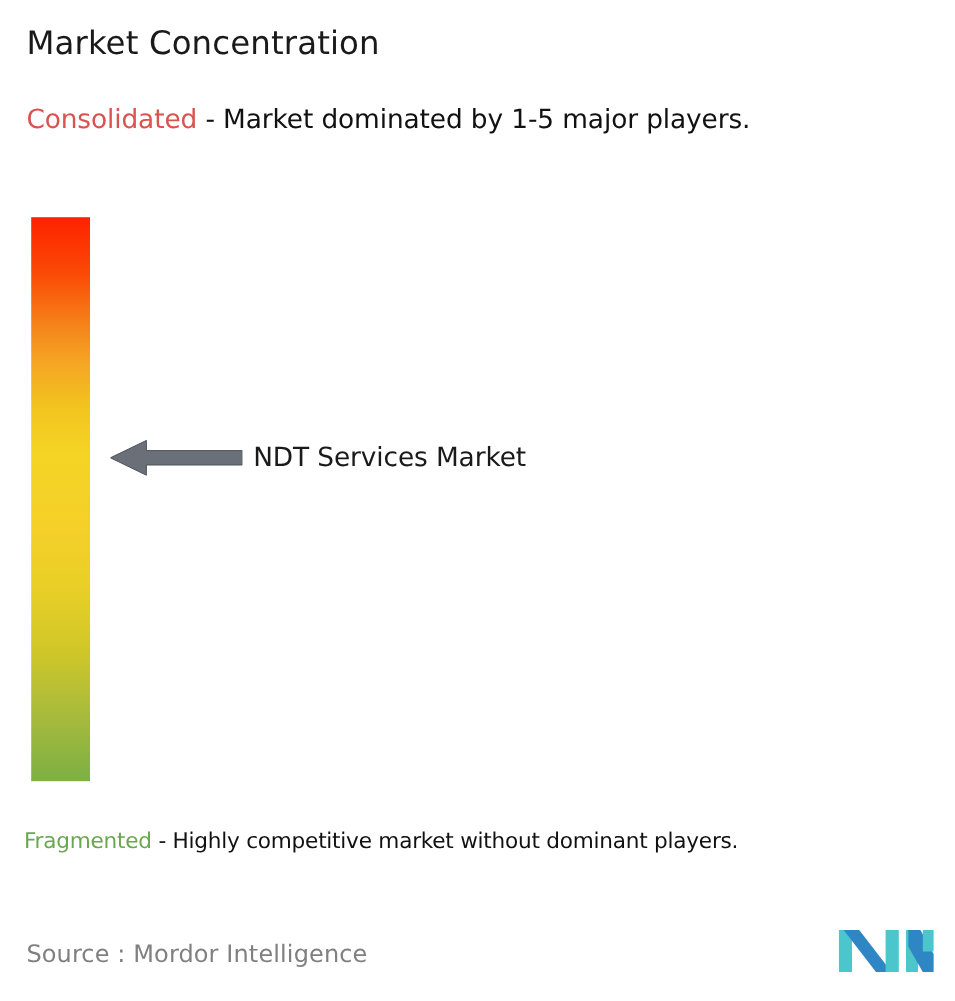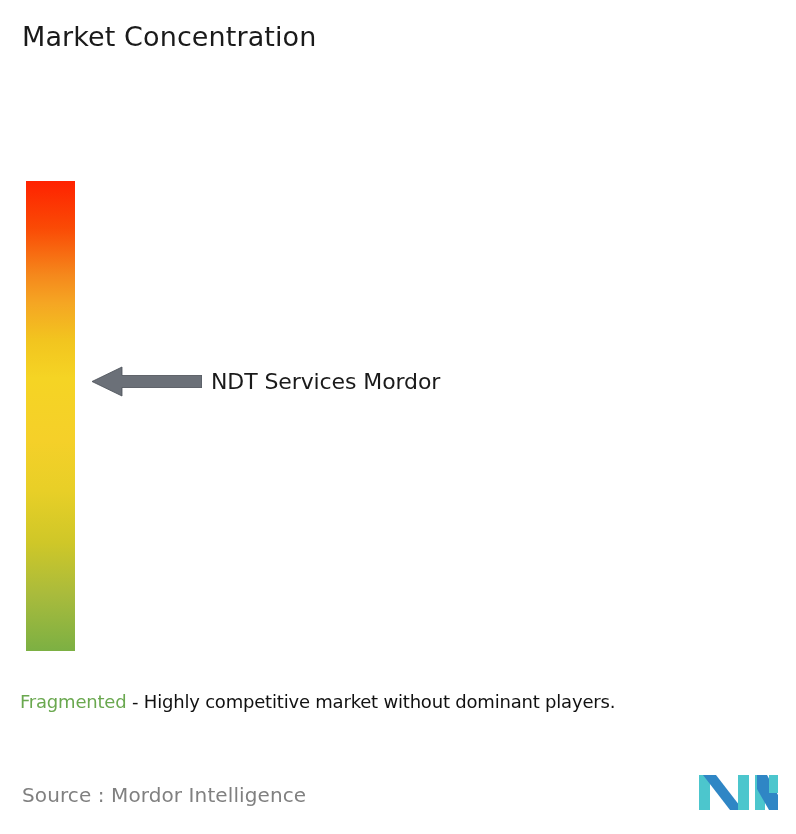--- a/index.html
+++ b/index.html
@@ -133,30 +133,33 @@
   }
   .logo svg { display: block; }
 </style>
 </head>
 <body>
 
 <div id="infographic">
 
   <div class="title">Market Concentration</div>
 
+  <div class="desc-top">
+    <span class="kw-consolidated">Consolidated</span><span>  - Market dominated by 1-5 major players.</span>
+  </div>
 
   <div class="bar"></div>
 
   <div class="arrow-wrap">
     <svg class="arrow-svg" width="110" height="31" viewBox="0 0 110 31">
       <polygon points="0,15.5 30,1 30,9.5 110,9.5 110,21.5 30,21.5 30,30" fill="#6b7078" stroke="#4a4f57" stroke-width="0.8" stroke-linejoin="round"></polygon>
     </svg>
   </div>
 
-  <div class="arrow-label">NDT Services Mordor</div>
+  <div class="arrow-label">NDT Services Market</div>
 
   <div class="desc-bottom">
     <span class="kw-fragmented">Fragmented</span><span>  - Highly competitive market without dominant players.</span>
   </div>
 
   <div class="source">Source :  Mordor Intelligence</div>
 
   <div class="logo">
     <svg width="80" height="43" viewBox="0 0 80 43">
 

